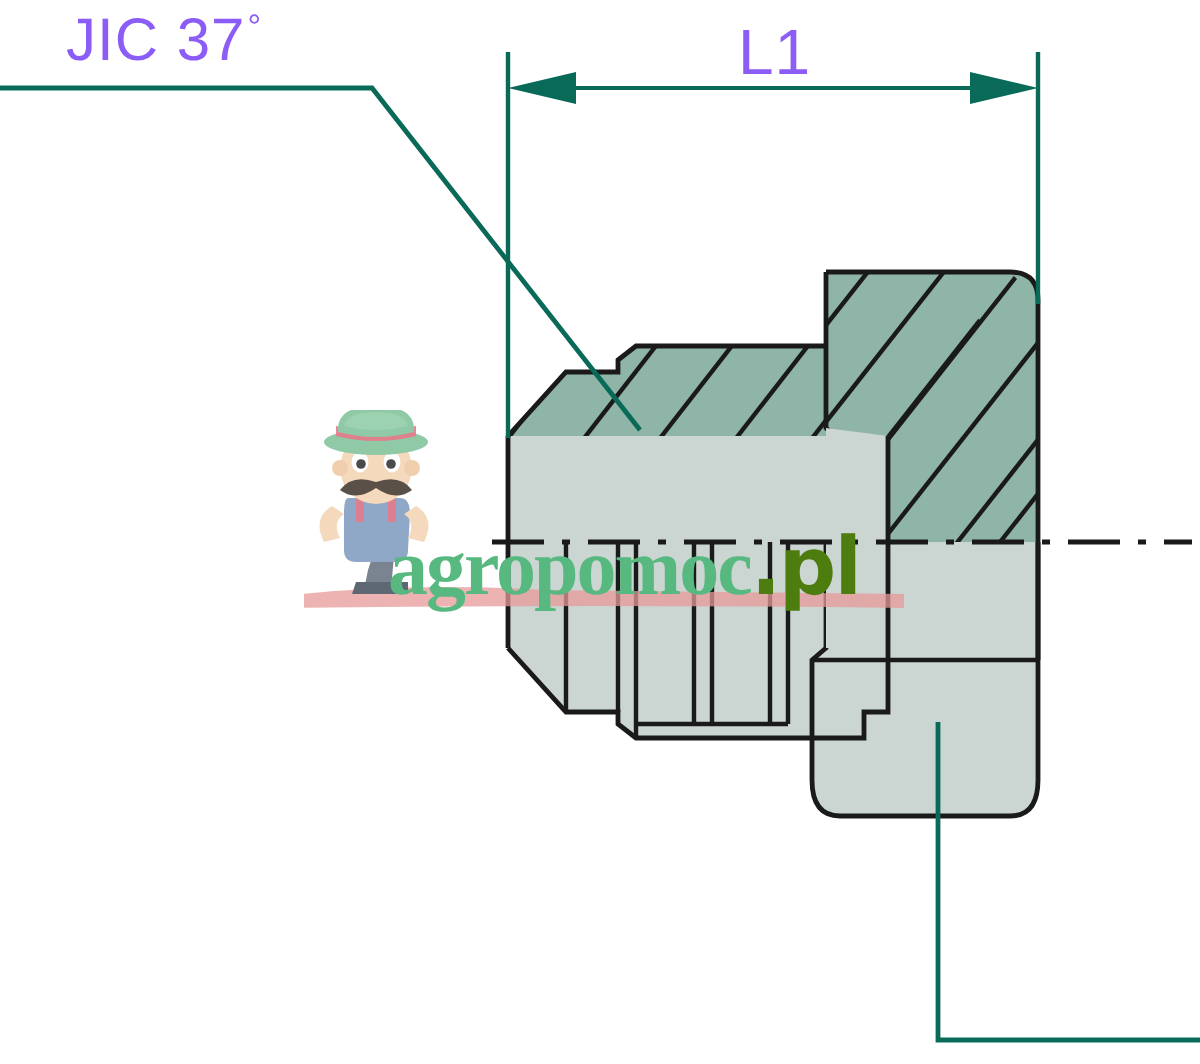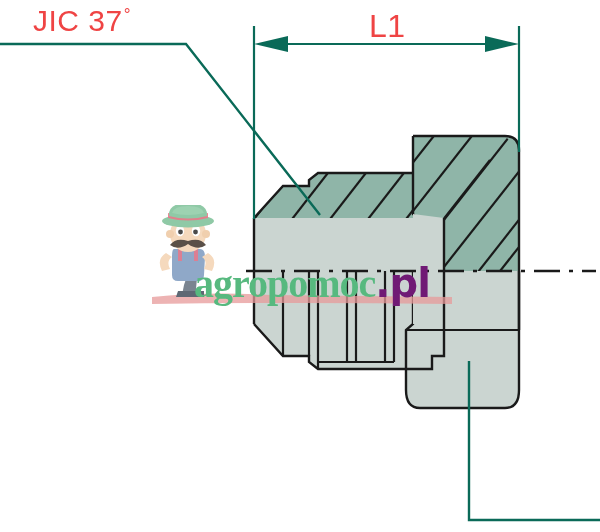--- a/index.html
+++ b/index.html
@@ -17,21 +17,21 @@
   }
   #drawing {
     position: absolute;
     left: 0;
     top: 0;
     width: 600px;
     height: 532px;
   }
   .label {
     position: absolute;
-    color: #ef4444;
+    color: #8b5cf6;
     font-family: "Liberation Sans", sans-serif;
     font-weight: 400;
     white-space: nowrap;
     user-select: none;
   }
   #label-jic {
     left: 33px;
     top: 4px;
     font-size: 30px;
     letter-spacing: 0.5px;
@@ -65,21 +65,21 @@
     position: absolute;
     left: 42px;
     top: 55px;
     font-family: "DejaVu Sans", sans-serif;
     font-weight: 700;
     font-size: 40px;
     letter-spacing: -1px;
     white-space: nowrap;
   }
   #wm-text .g { color: #57b97f; font-family: Liberation Serif, serif; }
-  #wm-text .r { color: #701a75; }
+  #wm-text .r { color: #4d7c0f; }
 </style>
 </head>
 <body>
 
 <div id="page">
 
   <svg id="drawing" viewBox="0 0 600 532">
 
     <defs>
       <clipPath id="clip-nose-hatch">

